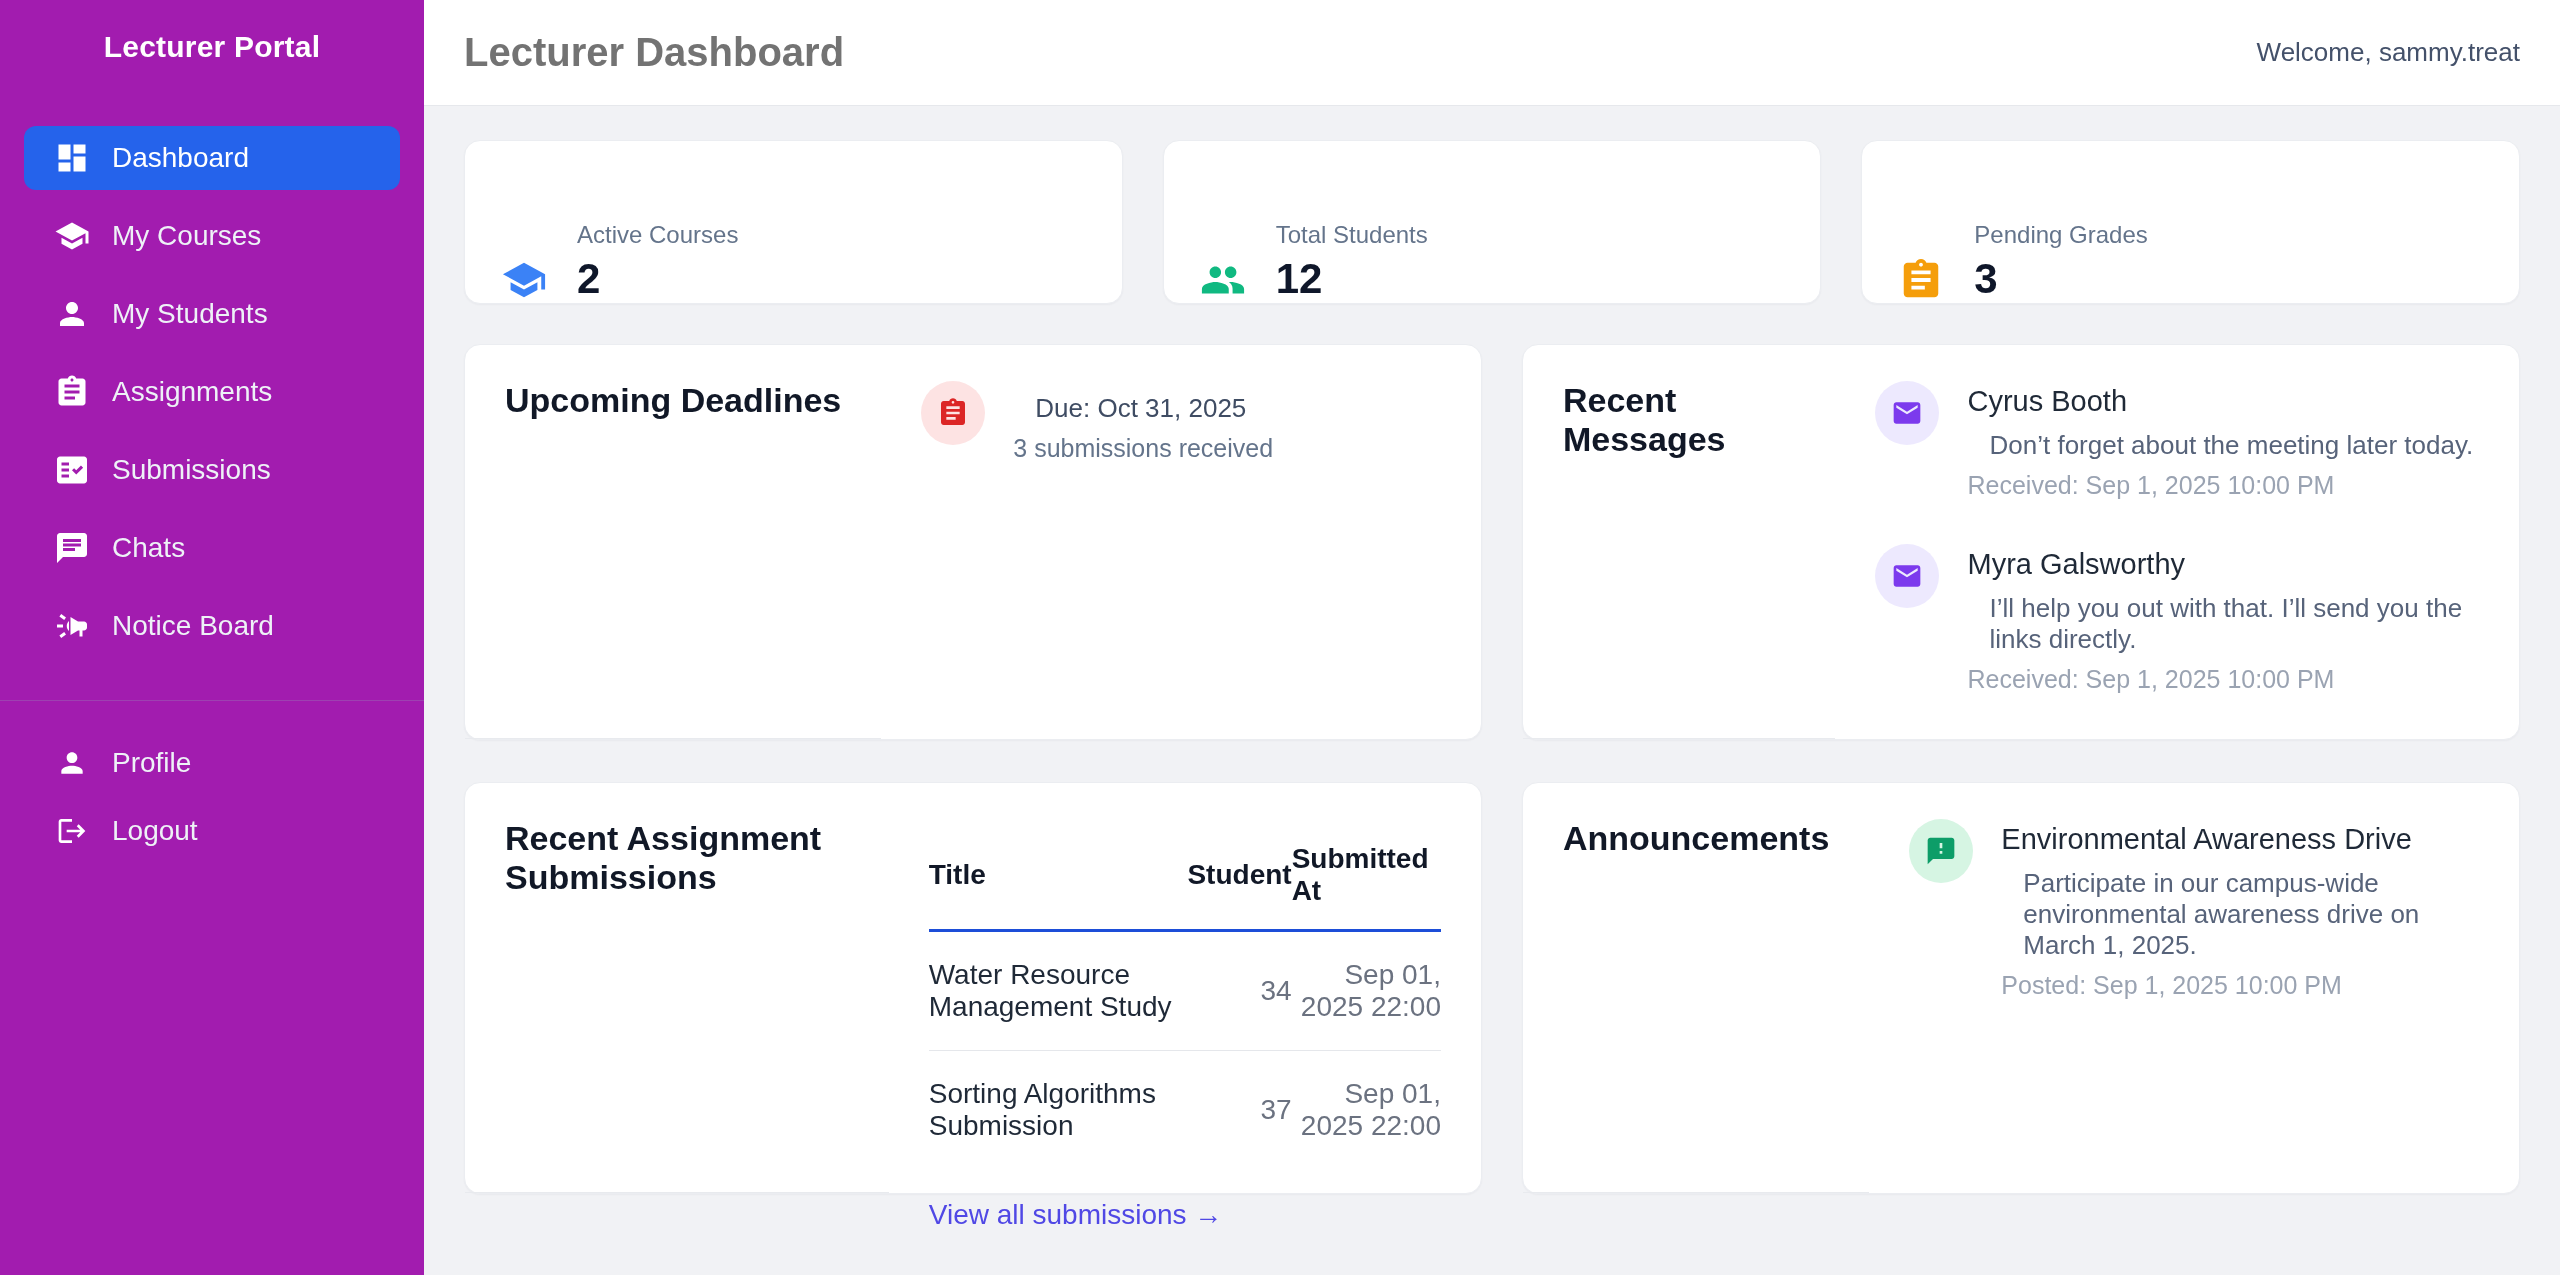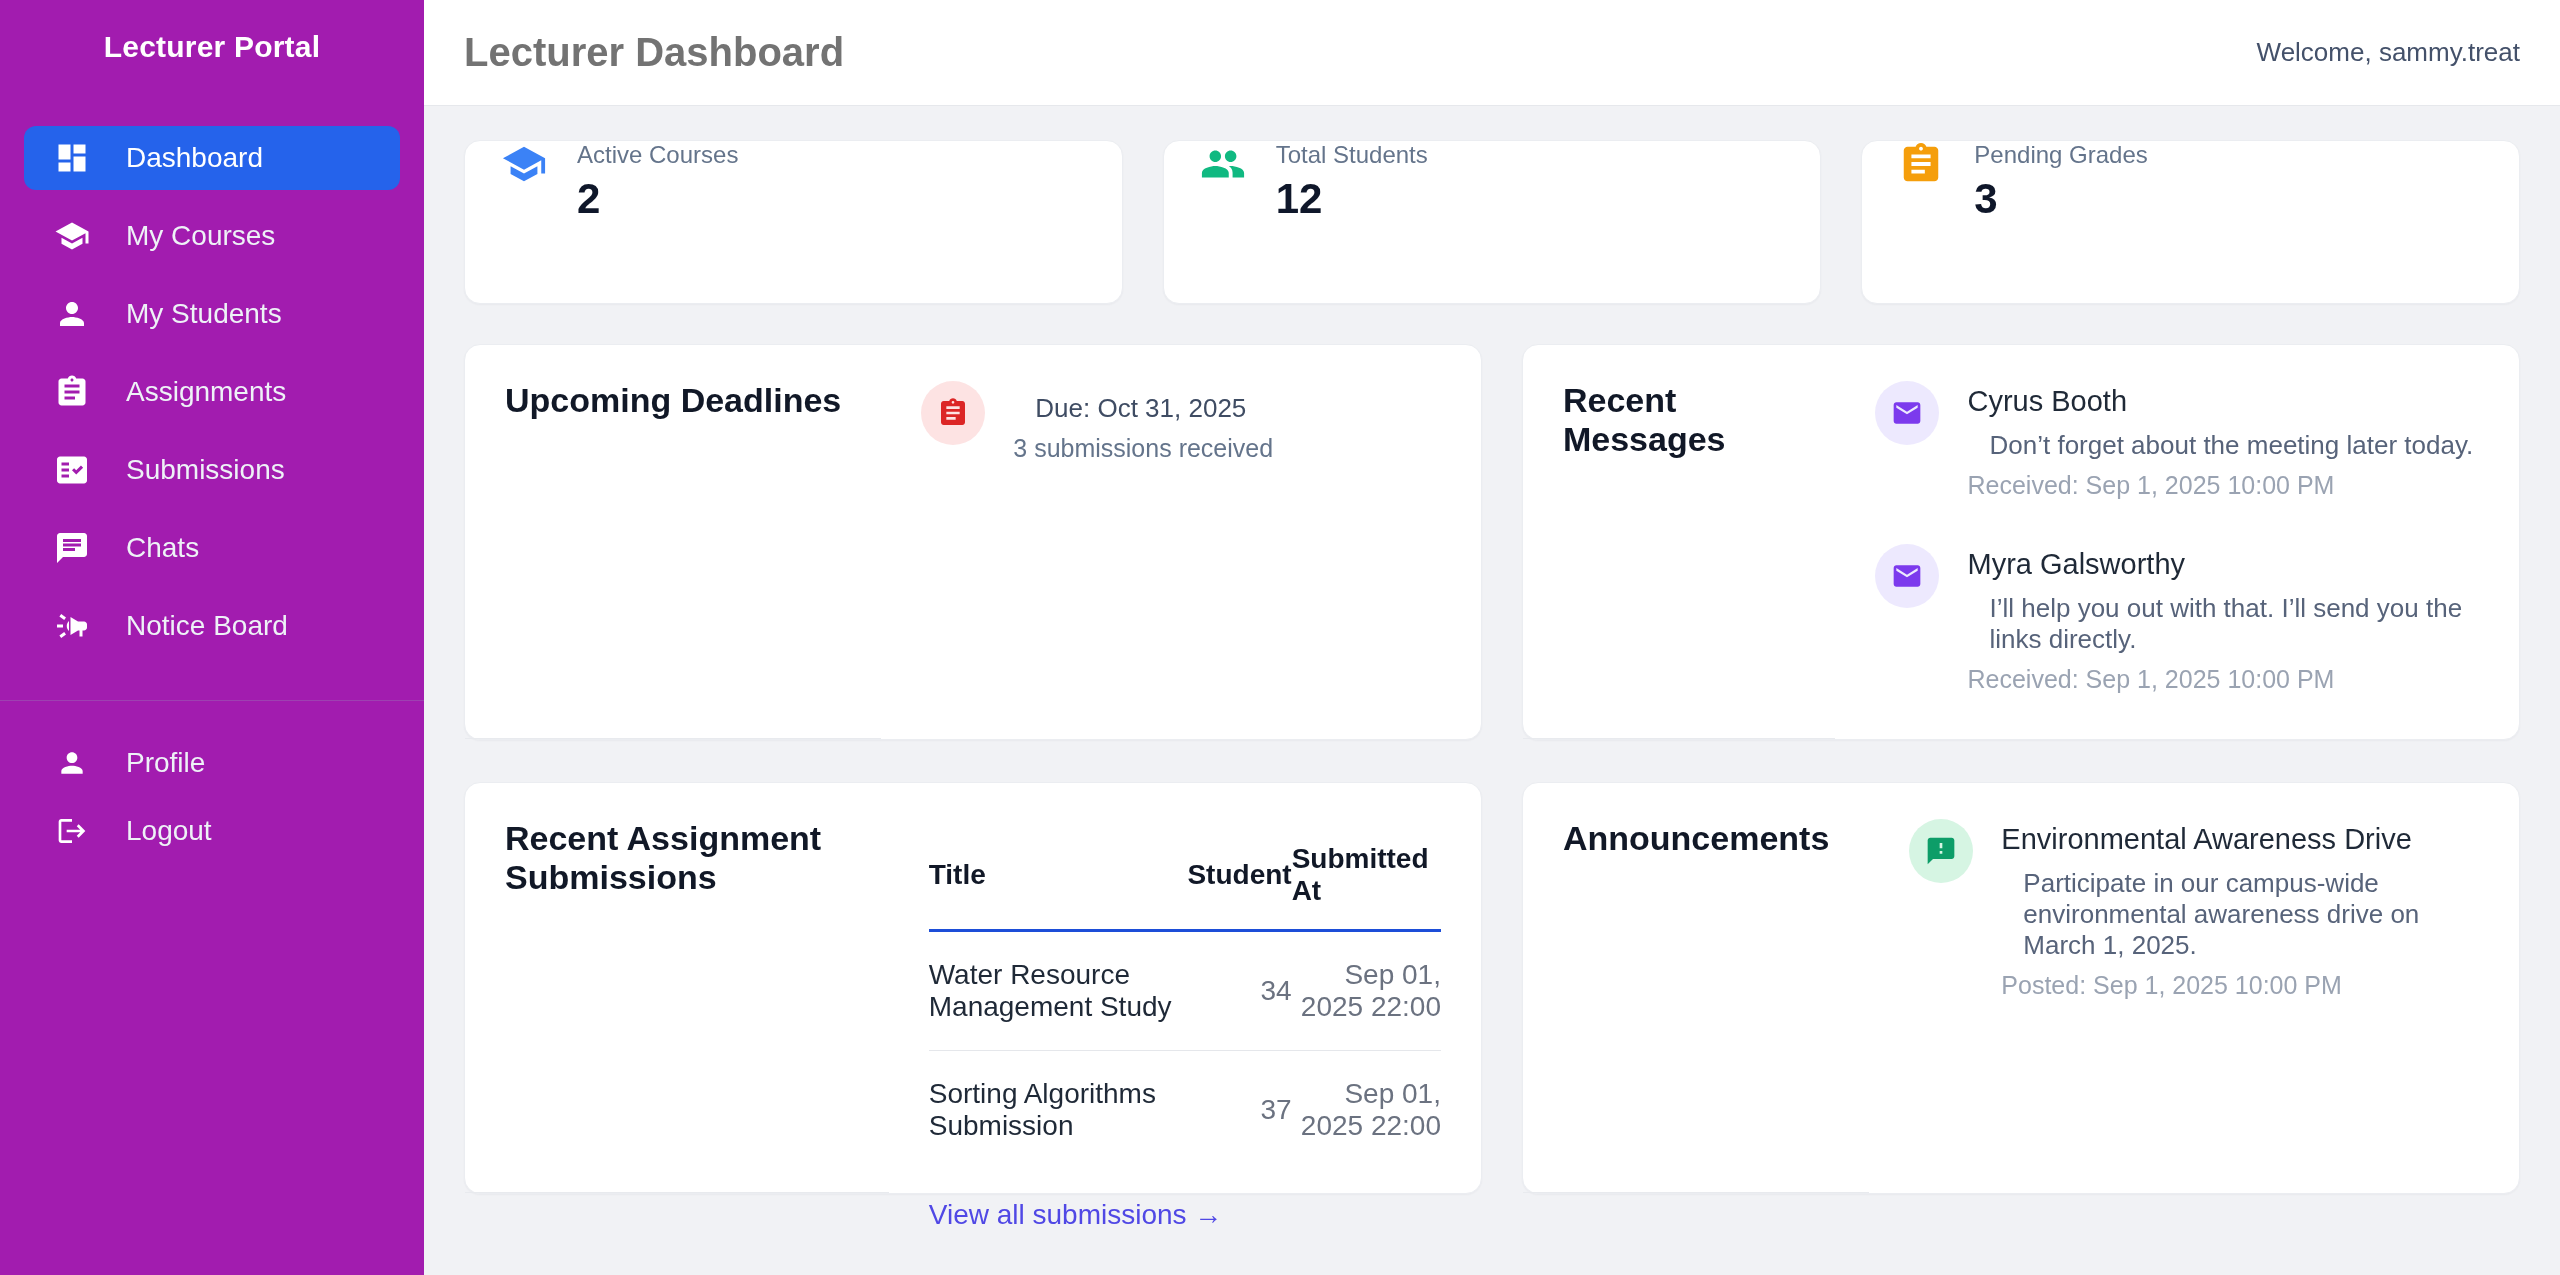--- a/index.html
+++ b/index.html
@@ -17,21 +17,21 @@
     background:#a21caf; color:#f4f6f9;
     display:flex; flex-direction:column;
     padding:30px 24px 0 24px;
   }
   .portal-title {
     text-align:center; font-size:30px; font-weight:bold;
     letter-spacing:0.2px; color:#ffffff; margin-bottom:62px;
   }
   .nav-item {
     height:64px; border-radius:12px; margin-bottom:14px;
-    display:flex; align-items:center; gap:36px;
+    display:flex; align-items:center; gap:22px;
     padding:0 0 0 30px; font-size:28px; color:#eef2f7;
     cursor:pointer;
   }
   .nav-item.active { background:#2563eb; color:#ffffff; }
   .nav-item .ico { width:36px; height:36px; flex:0 0 36px; display:flex; align-items:center; justify-content:center; }
   .nav-item .ico svg { width:36px; height:36px; fill:#ffffff; }
   .sidebar-divider {
     border:none; border-top:1px solid rgba(148,163,184,0.28);
     margin:28px -24px 34px -24px;
   }
@@ -50,21 +50,21 @@
 
   .content { padding:34px 40px 0 40px; }
 
   
   .stats-row {
     display:grid; grid-template-columns:1fr 1fr 1fr; gap:40px;
     margin-bottom:40px;
   }
   .stat-card {
     background:#ffffff; border:1px solid #ebedf1; border-radius:16px;
-    height:164px; display:flex; align-items:flex-start; gap:30px;
+    height:164px; display:flex; align-items:flex-end; gap:30px;
     padding:0 36px; box-shadow:0 1px 2px rgba(16,24,40,0.04);
   }
   .stat-ico { width:46px; height:46px; flex:0 0 46px; }
   .stat-ico svg { width:46px; height:46px; }
   .stat-label { font-size:24px; color:#64748b; }
   .stat-value { font-size:42px; font-weight:bold; color:#0f172a; margin-top:6px; }
 
   
   .panel-grid {
     display:grid; grid-template-columns:1.02fr 1fr; gap:40px;

